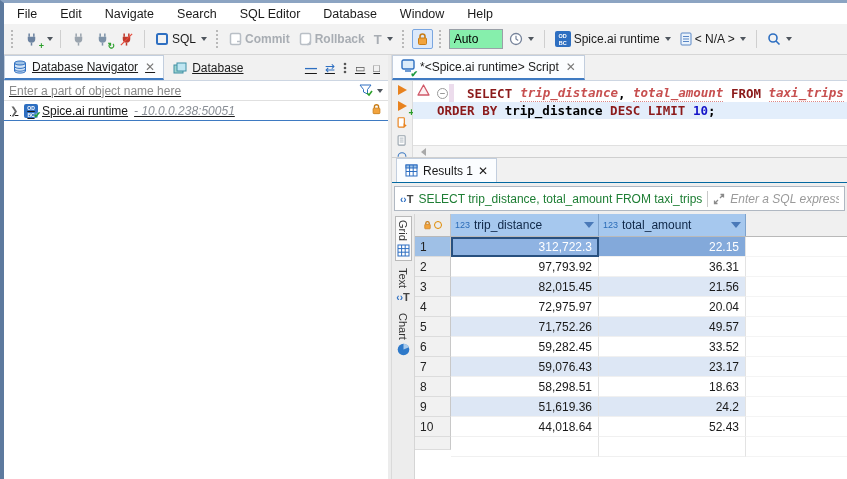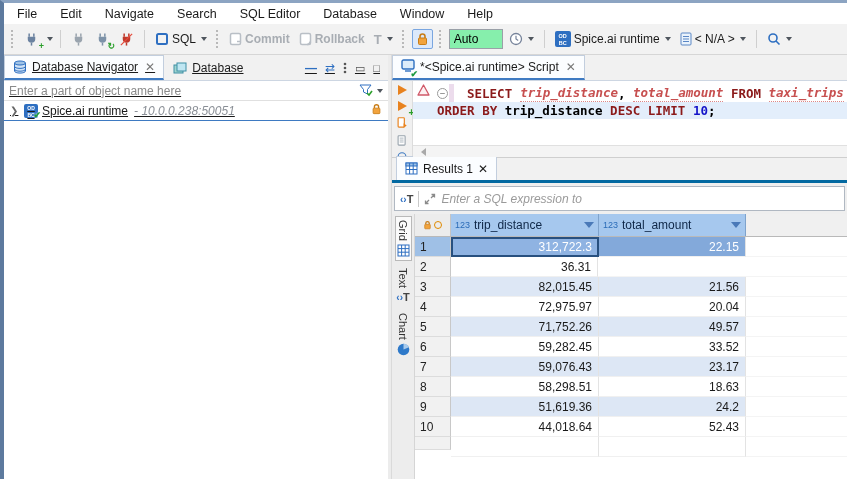--- a/index.html
+++ b/index.html
@@ -68,21 +68,21 @@
   .fold { display:inline-flex; width:11px; height:11px; border:1px solid #9a9a9a; border-radius:50%; color:#777; font-size:9px; line-height:9px; align-items:center; justify-content:center; background:#fff; margin-right:3px; font-weight:normal; position:relative; left:-16px; margin-left:16px;}
   .kw { color:#8b1a1a; }
   .ident { color:#c75050; font-style:italic; border-bottom:1px dotted #d88; }
   .num { color:#1414c8; }
   .plain { color:#000; }
   .hscroll { margin-top:auto; height:12px; background:#f4f4f4; border-top:1px solid #e0e0e0; display:flex; align-items:center; }
   .hs-arrow { width:0; height:0; border-top:4px solid transparent; border-bottom:4px solid transparent; border-right:5px solid #a9a9a9; margin-left:8px; }
 
   
   .results { flex:1; display:flex; flex-direction:column; min-height:0; }
-  .res-tabbar { height:25px; background:#f1f1f1; border-bottom:3px solid #0369a1; display:flex; align-items:flex-end; flex:0 0 auto; }
+  .res-tabbar { height:25px; background:#f1f1f1; border-bottom:1px solid #0369a1; display:flex; align-items:flex-end; flex:0 0 auto; }
   .res-tab { height:24px; display:flex; align-items:center; gap:5px; padding:0 8px; background:#fbfdff; border:1px solid #c2cede; border-bottom:none; font-size:12px; margin-left:4px; }
   .filterbar { height:31px; background:#efefef; padding:3px 2px; flex:0 0 auto; }
   .filter-field { height:25px; background:#fff; border:1px solid #b0b8c2; display:flex; align-items:center; padding:0 5px; gap:5px; overflow:hidden; }
   .sqlT { font-size:10px; white-space:nowrap; flex:0 0 auto; }
   .sqlT .ang { color:#2e6fc1; font-weight:bold; }
   .sqlT .tee { color:#444; font-weight:bold; font-size:11px; }
   .filter-sql { color:#1e7e34; white-space:nowrap; overflow:hidden; max-width:288px; flex:0 0 auto; }
   .field-sep { width:1px; height:16px; background:#c9c9c9; flex:0 0 auto; }
   .filter-ph { color:#9a9a9a; font-style:italic; white-space:nowrap; overflow:hidden; }
 
@@ -349,20 +349,21 @@
                 <rect x="1" y="1" width="11" height="3" fill="#9ec2e6" stroke="#2e6fc1"></rect>
                 <path d="M1 7.5h11M4.6 1v11M8.2 1v11" stroke="#2e6fc1"></path>
               </svg>
             <span>Results 1</span>
             <span class="close">✕</span>
           </div>
         </div>
         <div class="filterbar">
           <div class="filter-field">
             <span class="sqlT"><span class="ang">‹›</span><span class="tee">T</span></span>
+            <span class="filter-sql">SELECT trip_distance, total_amount FROM taxi_trips</span>
             <span class="field-sep"></span>
             <svg width="12" height="12" viewBox="0 0 12 12" style="flex:0 0 auto">
                 <path d="M7.5 1.5h3v3M10.5 1.5L7 5M4.5 10.5h-3v-3M1.5 10.5L5 7" stroke="#8a8a8a" stroke-width="1.3" fill="none"></path>
               </svg>
             <span class="filter-ph">Enter a SQL expression to</span>
           </div>
         </div>
         <div class="grid-wrap">
           <div class="side-rail">
             <div class="vtab selected">
@@ -407,20 +408,21 @@
             </div>
             <div>
                 <div class="g-row sel">
     <div class="g-num">1</div>
     <div class="g-cell c1 focus">312,722.3</div>
     <div class="g-cell c2">22.15</div>
     <div class="g-fill"></div>
   </div>
                 <div class="g-row">
     <div class="g-num">2</div>
+    <div class="g-cell c1">97,793.92</div>
     <div class="g-cell c2">36.31</div>
     <div class="g-fill"></div>
   </div>
                 <div class="g-row stripe">
     <div class="g-num">3</div>
     <div class="g-cell c1">82,015.45</div>
     <div class="g-cell c2">21.56</div>
     <div class="g-fill"></div>
   </div>
                 <div class="g-row">

